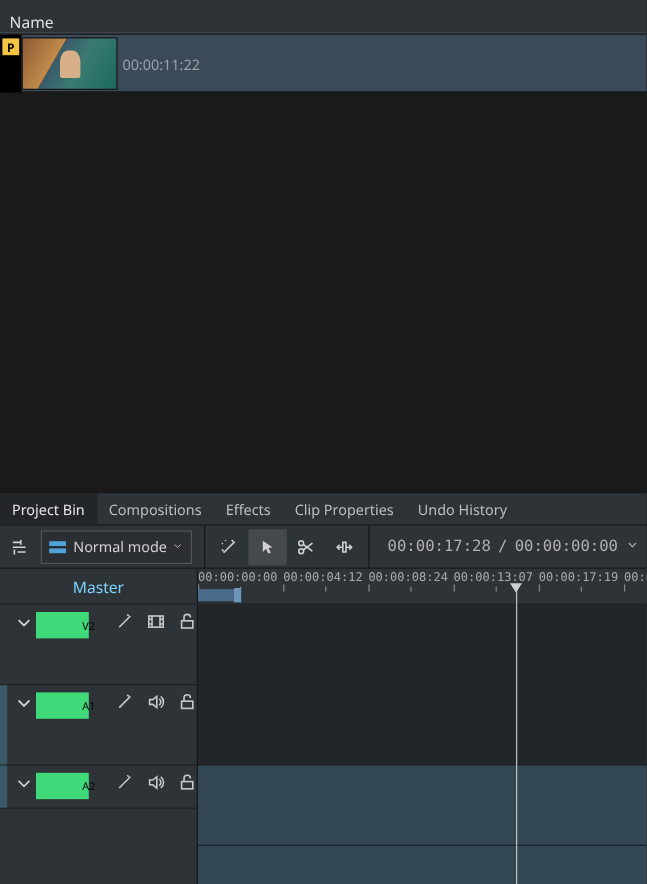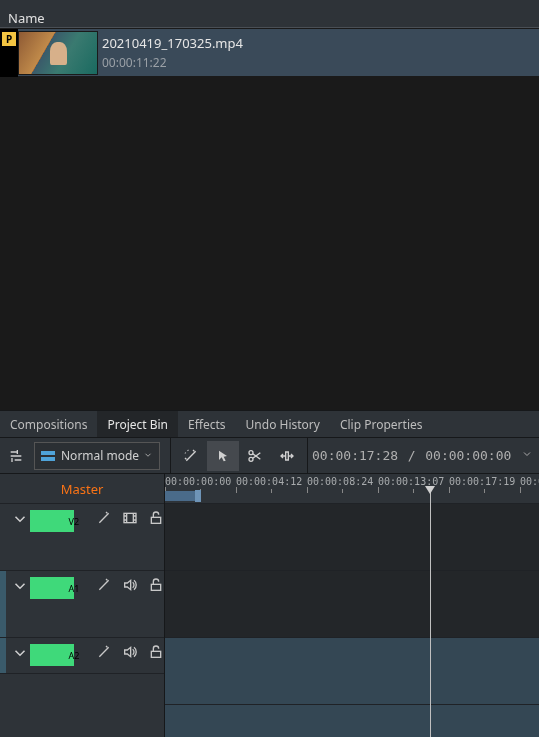--- a/index.html
+++ b/index.html
@@ -30,27 +30,27 @@
   .toolbar { display: flex; align-items: center; height: 36px; background: #2e3338; border-bottom: 1px solid #16181a; }
   .toolbtn { width: 32px; height: 30px; display: flex; align-items: center; justify-content: center; cursor: default; }
   .toolbtn svg { width: 16px; height: 16px; fill: none; stroke: #d0d0d0; stroke-width: 2; }
   .mode-combo { display: flex; align-items: center; height: 28px; margin: 0 6px 0 2px; padding: 0 6px; border: 1px solid #555; background: #2b2f33; width: 126px; justify-content: space-between;}
   .mode-combo .ic { width: 16px; height: 10px; display: flex; flex-direction: column; gap:2px;}
   .mode-combo .ic span{ height:4px; width:14px; background:#4fa3d9;}
   .mode-combo .lbl { color: #d0d0d0; font-size: 12px; flex:1; margin-left:4px;}
   .mode-combo .chev svg{ width:10px; height:10px; stroke:#bbb; fill:none; stroke-width:2;}
   .vsep { width: 1px; height: 36px; background: #16181a; margin: 0 4px; }
   .toolbtn.active { background: #45494e; }
-  .timecode { flex: 1; display: flex; align-items: center; justify-content: space-between; padding-right: 6px; gap: 6px; font-family: monospace; font-size: 13px; color: #b0b0b0; }
+  .timecode { flex: 1; display: flex; align-items: center; justify-content: flex-end; padding-right: 6px; gap: 6px; font-family: monospace; font-size: 13px; color: #b0b0b0; }
   .timecode .chev svg { width: 12px; height: 12px; stroke: #aaa; fill: none; stroke-width: 2; }
 
   
   .timeline { flex: 1; display: flex; background: #2e3338; position: relative; overflow: hidden; }
   .trackheads { width: 165px; background: #2e3338; border-right: 1px solid #16181a; display: flex; flex-direction: column; }
-  .master { height: 30px; display: flex; align-items: center; justify-content: center; color: #f97316; font-size: 13px; border-bottom: 1px solid #1f2226; }
+  .master { height: 30px; display: flex; align-items: center; justify-content: center; color: #7dd3fc; font-size: 13px; border-bottom: 1px solid #1f2226; }
   .track { display: flex; align-items: flex-start; padding: 6px 0; border-bottom: 1px solid #1f2226; }
   .track.v { height: 67px; }
   .track.a { height: 67px; justify-content: center; }
   .track.a.last { height: 36px; }
   .track .collapse { width: 38px; display: flex; align-items: center; justify-content: center; }
   .track .collapse svg { width: 18px; height: 18px; stroke: #d0d0d0; fill: none; stroke-width: 2; }
   .track .tag { width: 12px; height: 22px; display: flex; align-items: center; justify-content: center; font-size: 10px; color: #000; writing-mode: horizontal-tb; padding-left: 44px; }
   .track .tag.v { background: #3fd97a; }
   .track .tag.a { background: #3fd97a; }
   .track .tag span { transform: scale(0.9); }
@@ -82,32 +82,31 @@
     <span>Name</span>
   </div>
 
   <div class="bin-list">
     <div class="bin-item">
       <div class="lead">
         <div class="p-marker">P</div>
       </div>
       <div class="thumb"></div>
       <div class="bin-meta">
-        <div class="fname">20210419_170325.mp4</div>
         <div class="dur">00:00:11:22</div>
       </div>
     </div>
   </div>
 
   <div class="tabs">
+    <div class="tab active">Project Bin</div>
     <div class="tab">Compositions</div>
-    <div class="tab active">Project Bin</div>
     <div class="tab">Effects</div>
+    <div class="tab">Clip Properties</div>
     <div class="tab">Undo History</div>
-    <div class="tab">Clip Properties</div>
   </div>
 
   <div class="toolbar">
     <div class="toolbtn">
       <svg viewBox="0 0 24 24">
           <path d="M4 6h10M4 12h16M10 18h10M14 3v6M6 15v6"></path>
         </svg>
     </div>
     <div class="mode-combo">
       <div class="ic">

